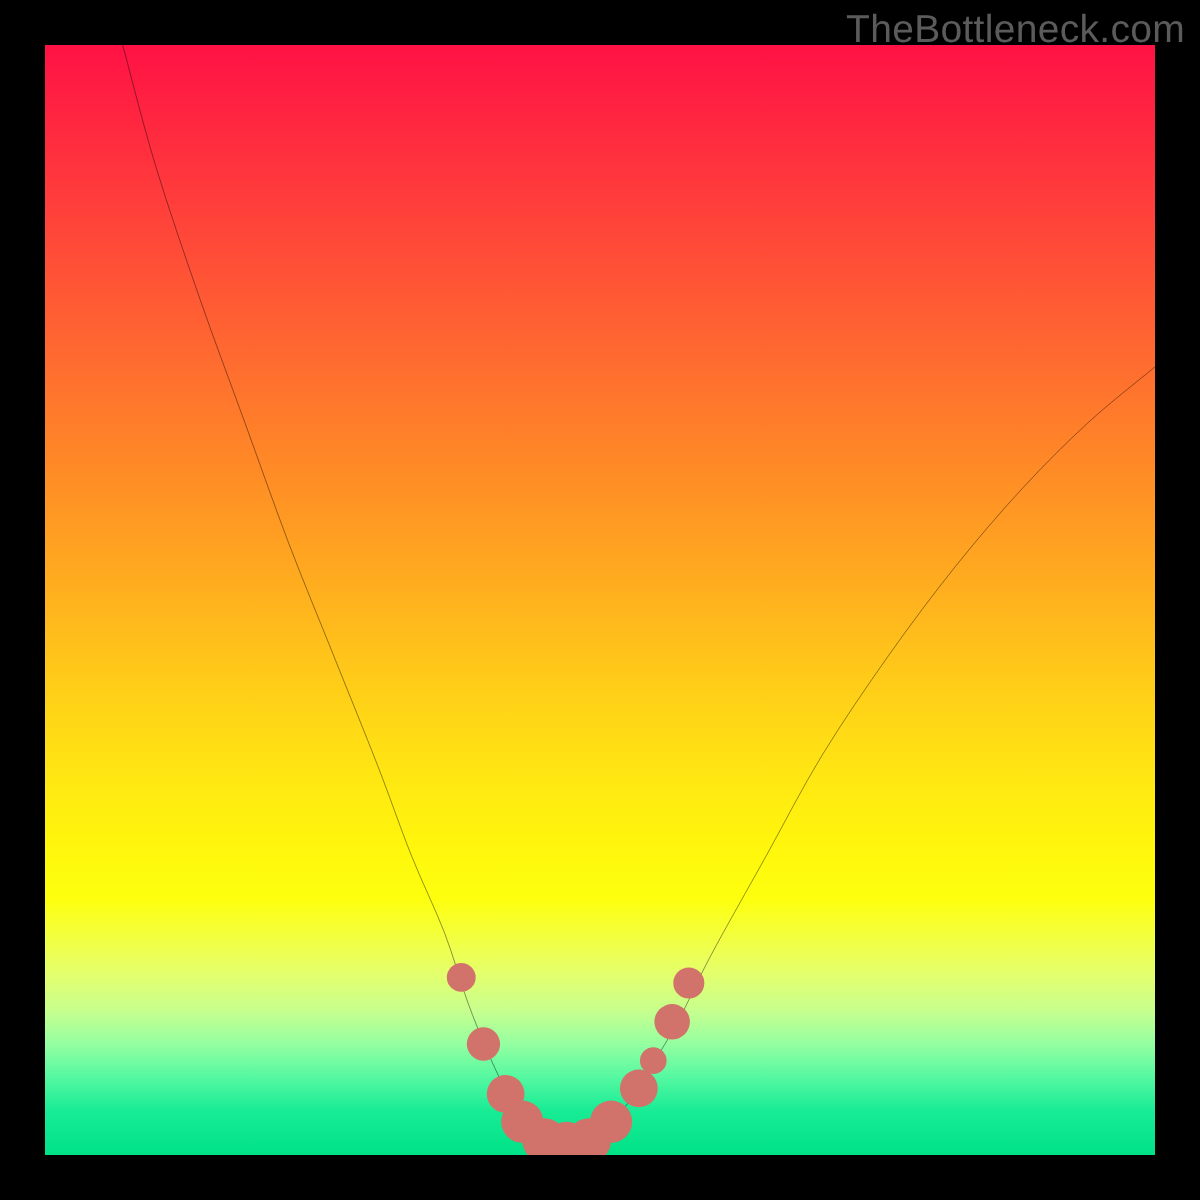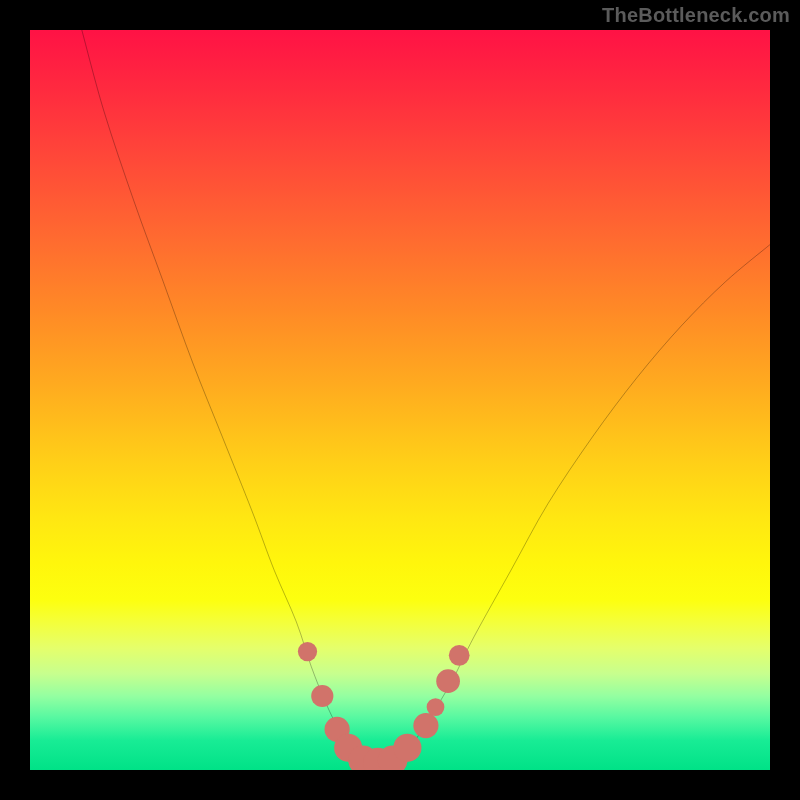--- a/index.html
+++ b/index.html
@@ -53,23 +53,23 @@
     position: absolute;
     inset: 0;
     width: 100%;
     height: 100%;
   }
   .watermark {
     position: absolute;
     top: 4px;
     right: 10px;
     color: #5b5b5b;
-    font-size: 20px;
+    font-size: 26px;
     letter-spacing: 0.2px;
-    font-weight: 700;
+    font-weight: 400;
     user-select: none;
   }
 </style>
 </head>
 <body>
 
 <div class="frame">
   <div class="watermark">TheBottleneck.com</div>
 
   <div class="plot-area">

